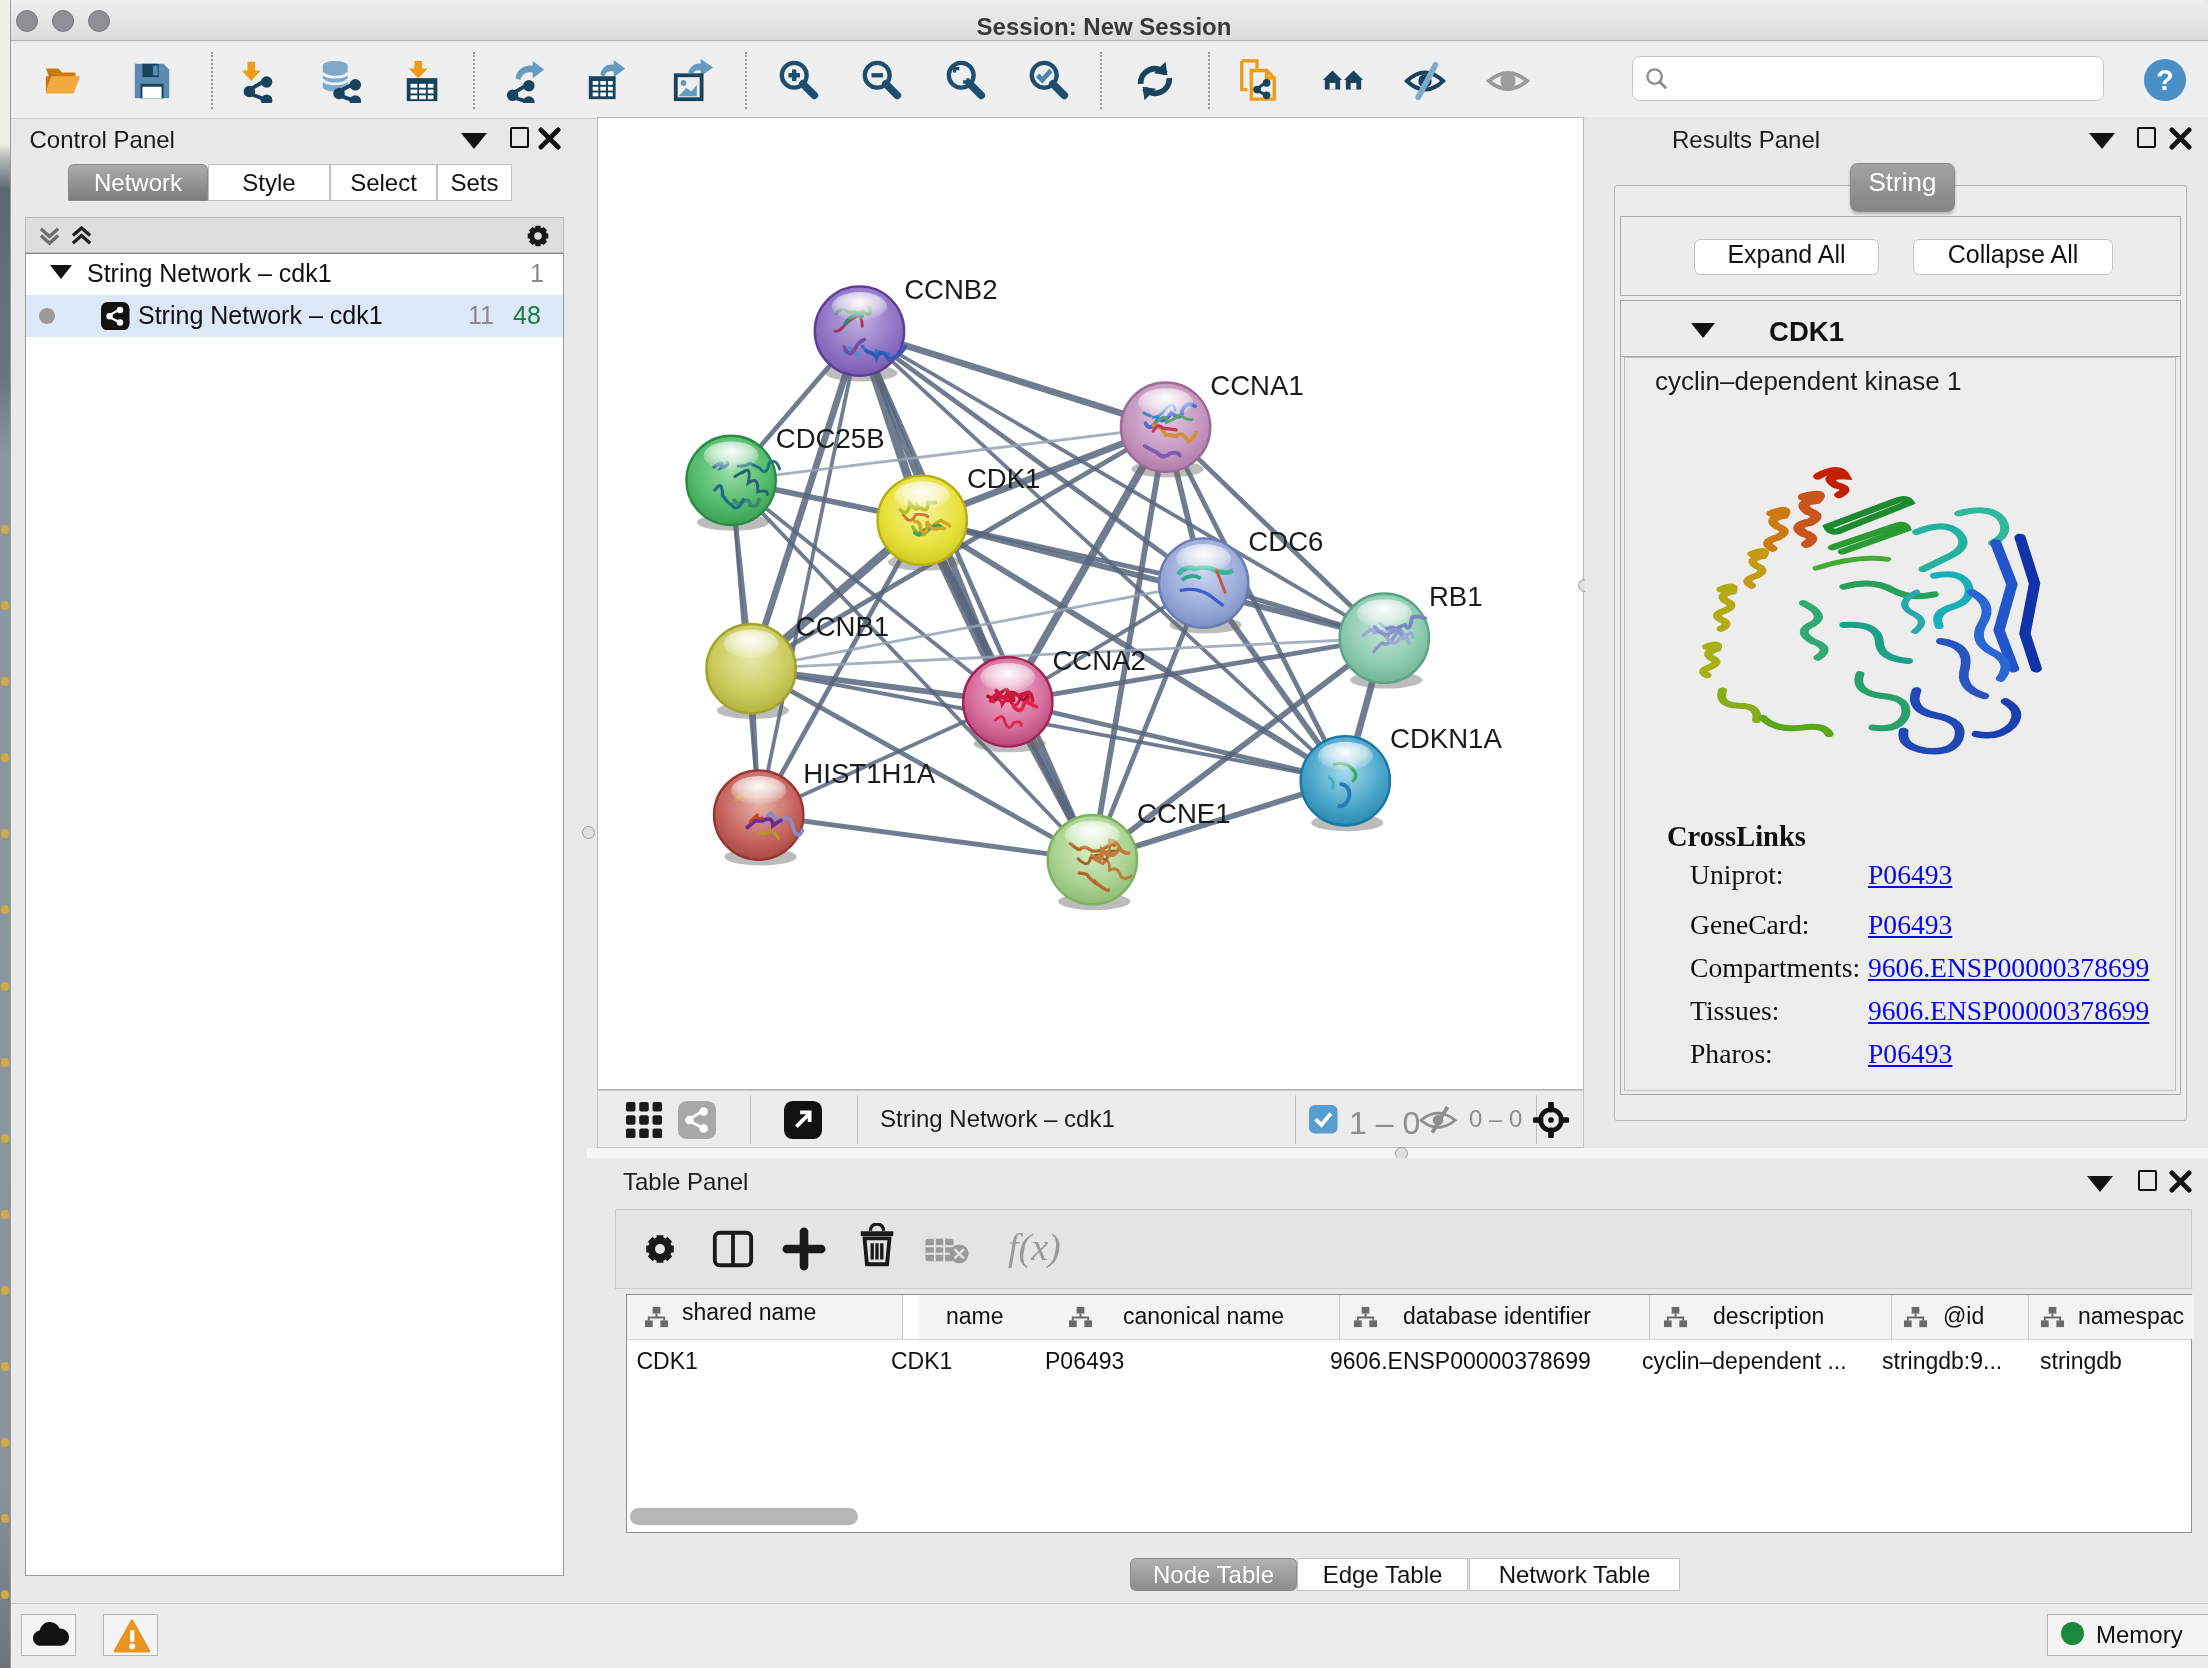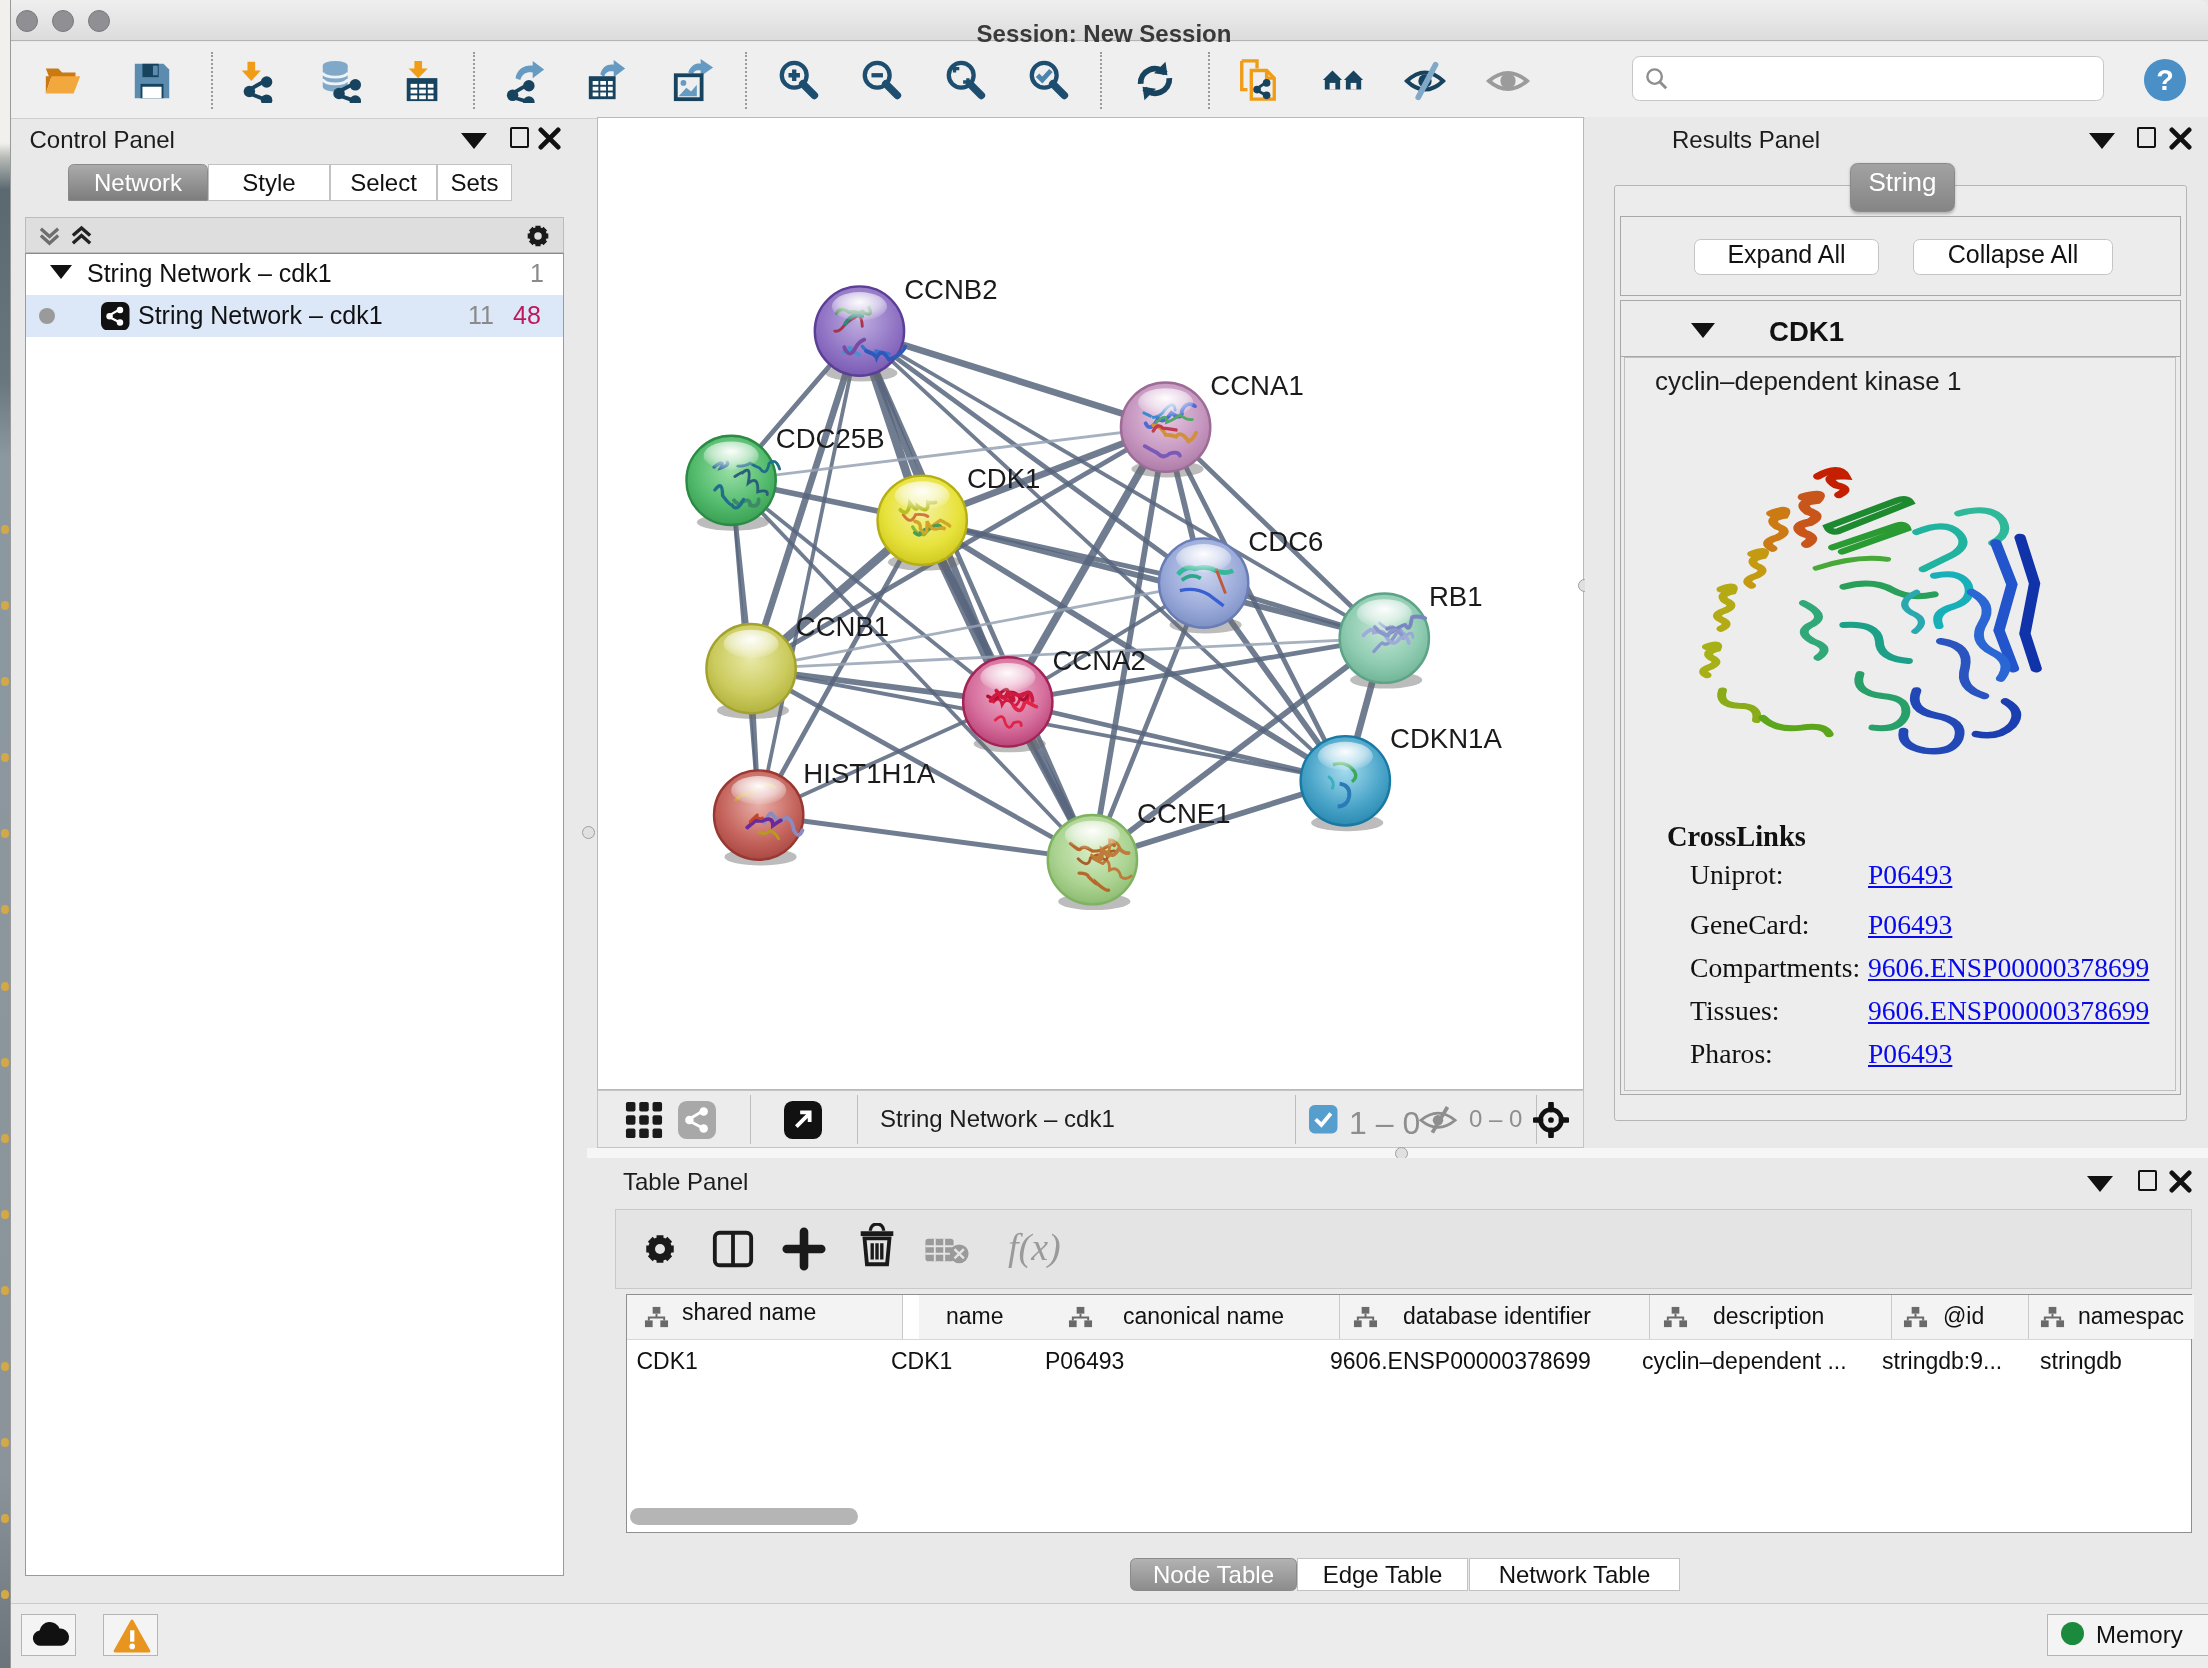--- a/index.html
+++ b/index.html
@@ -4,21 +4,21 @@
 <style>
 * { margin:0; padding:0; box-sizing:border-box; }
 html,body { width:2208px; height:1668px; font-family:"Liberation Sans", sans-serif; background:#e9e9e9; overflow:hidden; position:relative; }
 .abs { position:absolute; }
 
 #titlebar { position:absolute; left:0; top:0; width:2208px; height:41px;
   background:linear-gradient(#efefef,#dcdcdc); border-bottom:1px solid #b4b4b4;
   border-radius:9.5px 9.5px 0 0; }
 #titlebar .light { position:absolute; top:9.5px; width:22px; height:22px; border-radius:50%;
   background:#8f8f94; border:1px solid #79797e; }
-#title-text { position:absolute; width:100%; text-align:center; top:20px; font-size:24px; font-weight:bold; color:#393939; }
+#title-text { position:absolute; width:100%; text-align:center; top:13px; font-size:24px; font-weight:bold; color:#393939; }
 
 #toolbar { position:absolute; left:0; top:42px; width:2208px; height:77px; background:#efefef; border-bottom:1px solid #cfcfcf; }
 .tbsep { position:absolute; top:9.5px; height:57px; width:0; border-left:2.9px dotted #9a9a9a; }
 .tbicon { position:absolute; top:17px; width:44px; height:44px; }
 #searchbox { position:absolute; left:1632px; top:56px; width:472px; height:45px; background:#fff; border:1.9px solid #c6c6c6; border-radius:7.6px; }
 #searchbox svg { position:absolute; left:11.4px; top:8.6px; }
 
 .ptitle { font-size:24px; color:#1c1c1c; }
 .tri-down { display:inline-block; width:0; height:0; border-left:13.3px solid transparent; border-right:13.3px solid transparent; border-top:16px solid #111; }
 .sqico { display:inline-block; width:19px; height:21px; border:2.9px solid #111; border-radius:1.9px; }
@@ -305,21 +305,21 @@
         <rect x="0" y="0" width="30" height="30" rx="7" fill="#111"></rect>
         <g fill="#fff">
           <circle cx="9" cy="15" r="3.4"></circle>
           <circle cx="20" cy="8.5" r="3.4"></circle>
           <circle cx="20" cy="21.5" r="3.4"></circle>
           <path d="M9 14 L20 7.5 M9 16 L20 21.5" stroke="#fff" stroke-width="2.4"></path>
         </g>
       </svg>
     <div class="abs" style="left:112px;top:5.7px;">String Network – cdk1</div>
     <div class="abs" style="left:442px;top:5.7px;color:#8a8a8a;">11</div>
-    <div class="abs" style="left:487px;top:5.7px;color:#be185d;">48</div>
+    <div class="abs" style="left:487px;top:5.7px;color:#15803d;">48</div>
   </div>
 </div>
 <div id="netpanel">
 <svg width="985" height="971" viewBox="0 0 1036 1021">
 <defs>
   <radialGradient id="gB2" cx="50%" cy="38%" r="75%">
           <stop offset="0%" stop-color="#c0aee0"></stop>
           <stop offset="55%" stop-color="#9175c5"></stop>
           <stop offset="100%" stop-color="#6b4aa8"></stop>
         </radialGradient>

